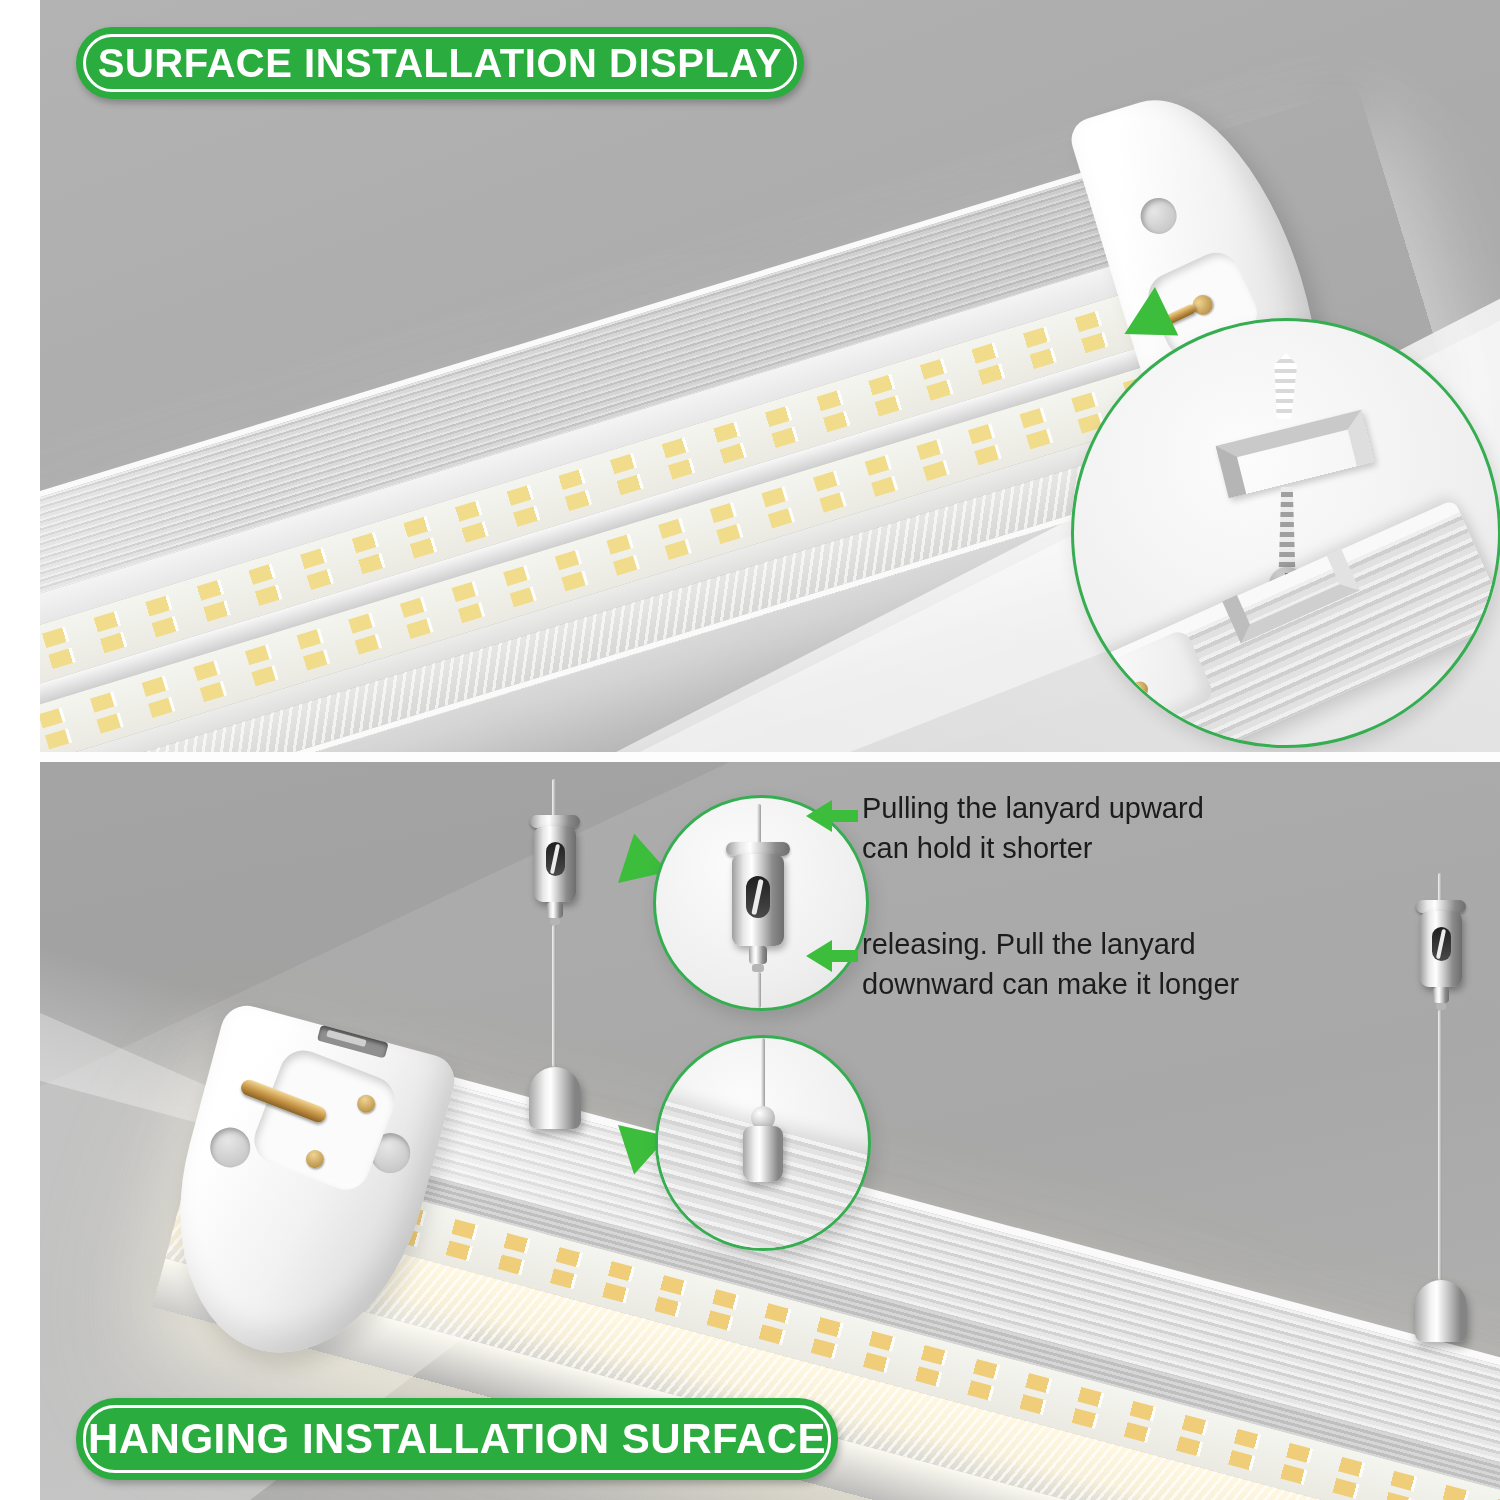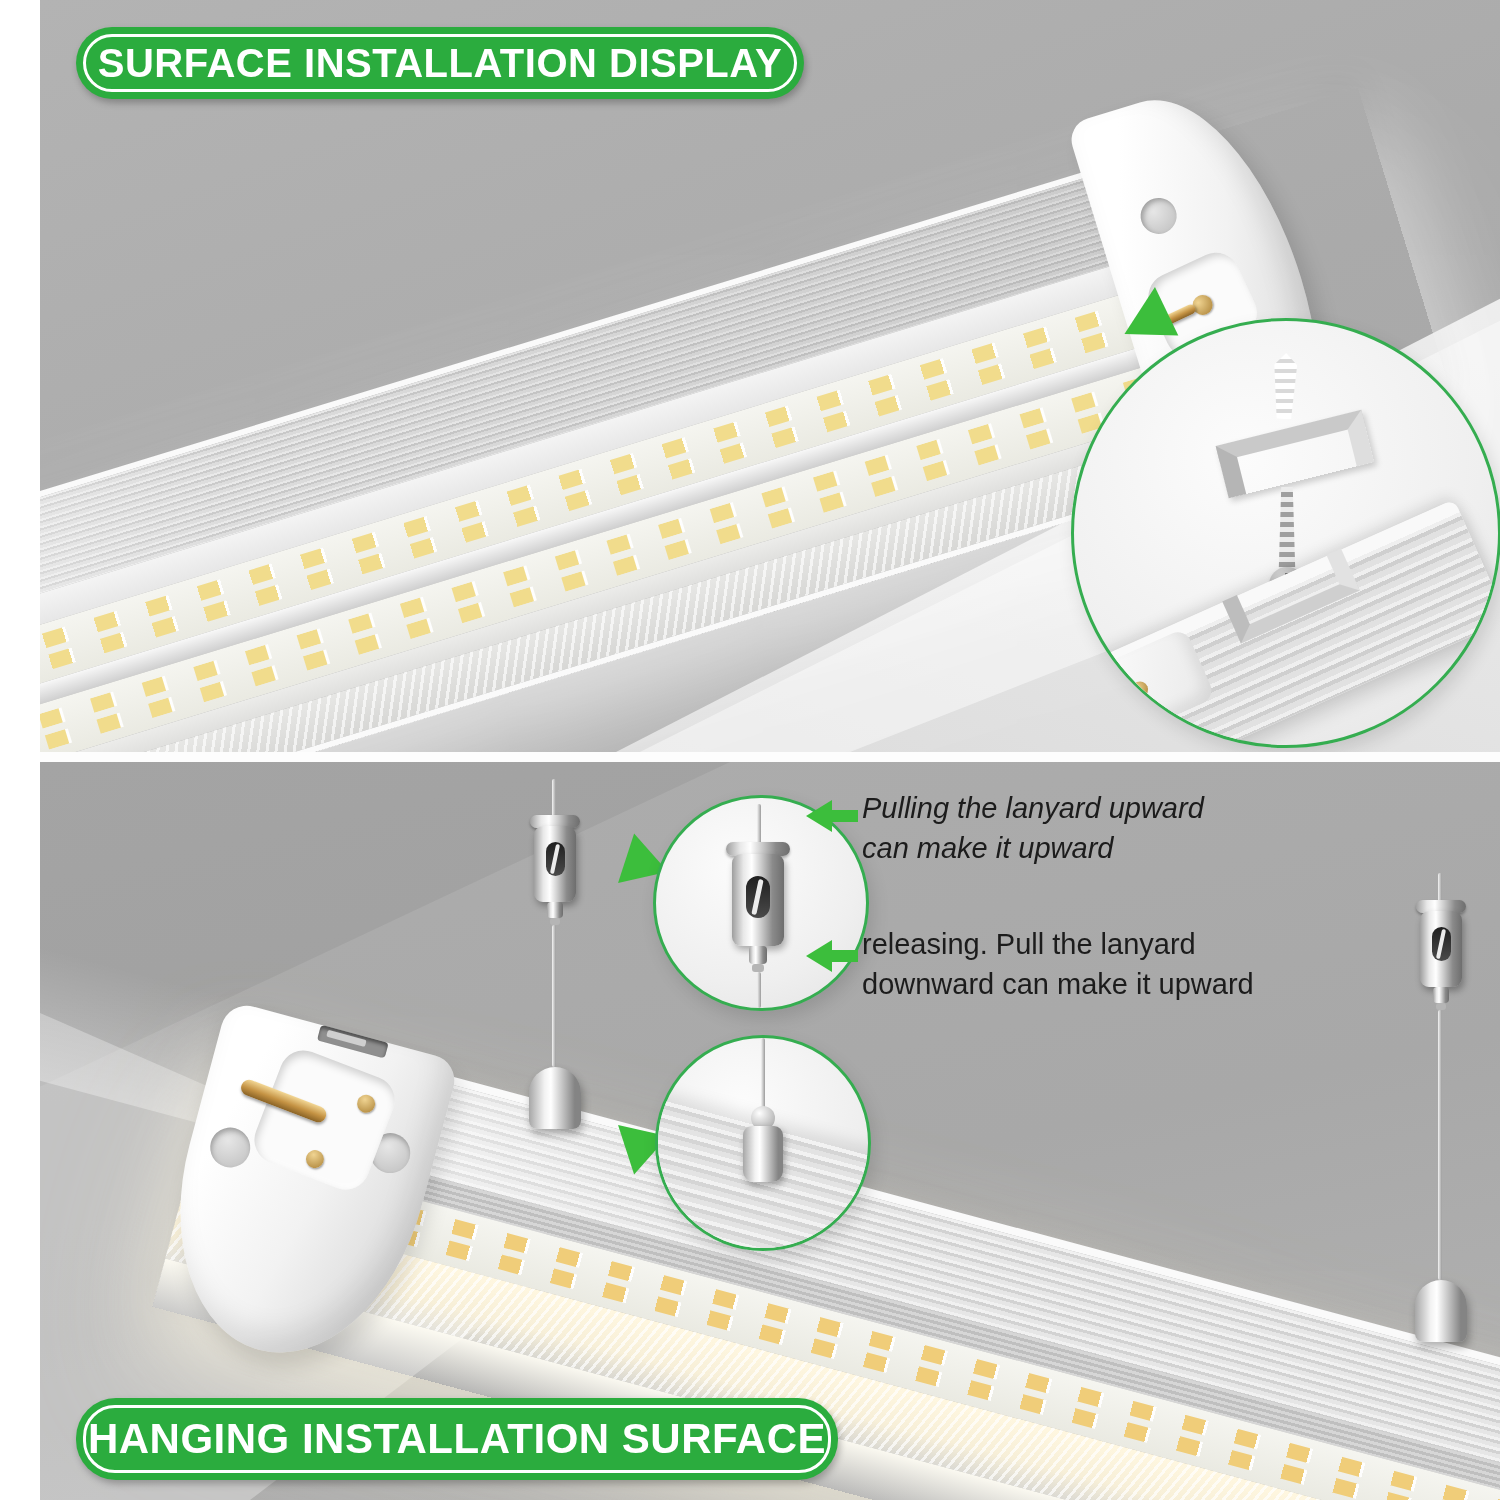--- a/index.html
+++ b/index.html
@@ -155,21 +155,21 @@
   .dir-arrow{position:absolute;display:flex;align-items:center;z-index:14;}
   .dir-arrow .head{width:0;height:0;border-top:16px solid transparent;border-bottom:16px solid transparent;
     border-right:26px solid var(--arrow-green);}
   .dir-arrow .shaft{width:27px;height:12px;background:var(--arrow-green);margin-left:-1px;}
   #arrow-shorter{left:766px;top:38px;}
   #arrow-longer{left:766px;top:178px;}
 
   
   .note{position:absolute;color:#1c1c1c;font-size:29px;line-height:40px;z-index:14;}
   .note span{display:block;}
-  #note-shorter{left:822px;top:26px;font-style:italic;}
+  #note-shorter{left:822px;top:26px;}
   #note-longer{left:822px;top:162px;}
 </style>
 </head>
 <body>
 
 <div id="canvas">
 
   <div class="panel" id="panel-top">
     <div class="plane wall-light-top"></div>
     <div class="plane wall-glow-top"></div>
@@ -314,24 +314,24 @@
       <div class="head"></div>
       <div class="shaft"></div>
     </div>
     <div class="dir-arrow" id="arrow-longer">
       <div class="head"></div>
       <div class="shaft"></div>
     </div>
 
     <div class="note" id="note-shorter">
       <span>Pulling the lanyard upward</span>
-      <span>can make it upward</span>
+      <span>can hold it shorter</span>
     </div>
     <div class="note" id="note-longer">
       <span>releasing. Pull the lanyard</span>
-      <span>downward can make it upward</span>
+      <span>downward can make it longer</span>
     </div>
 
     <div class="badge" id="badge-hanging">
       <span>HANGING INSTALLATION SURFACE</span>
     </div>
   </div>
 </div>
 
 </body></html>

